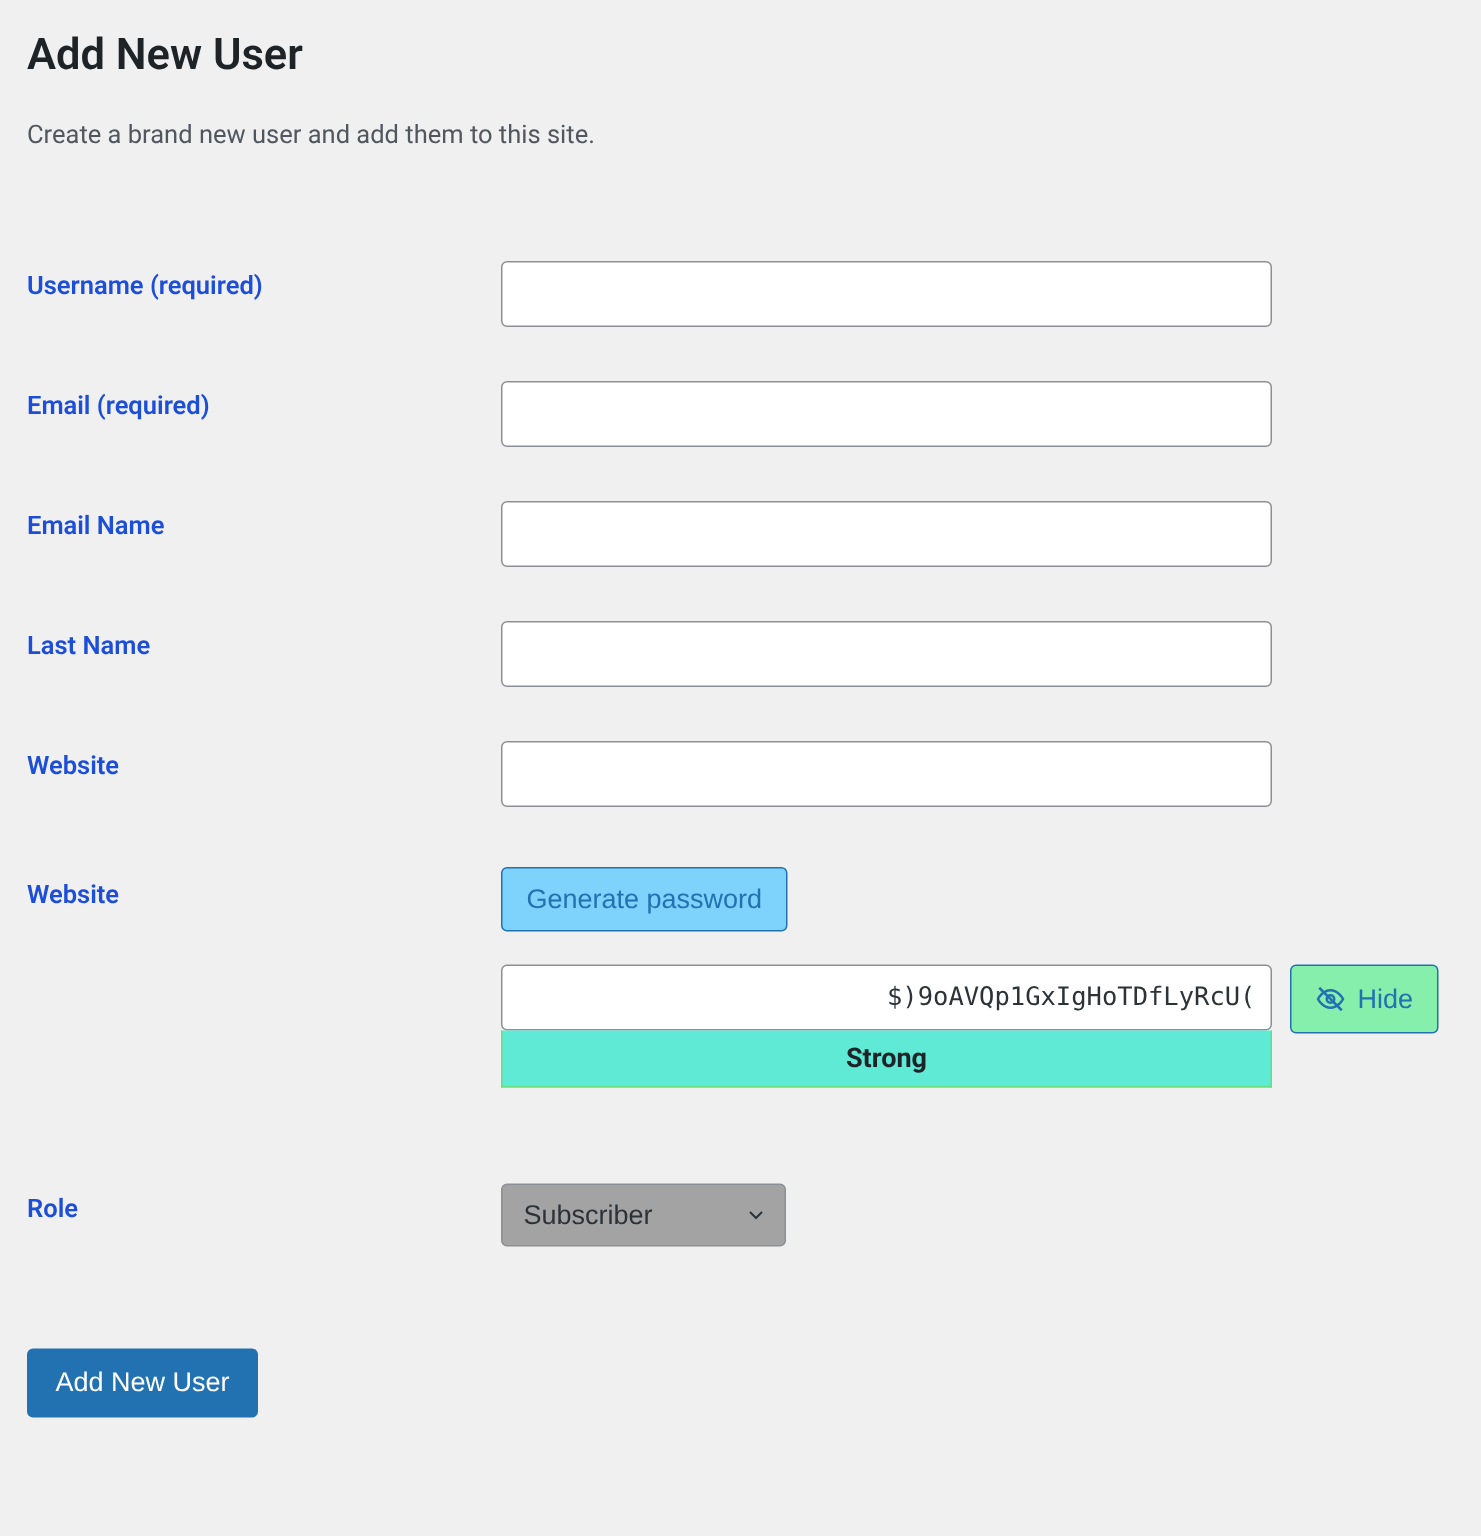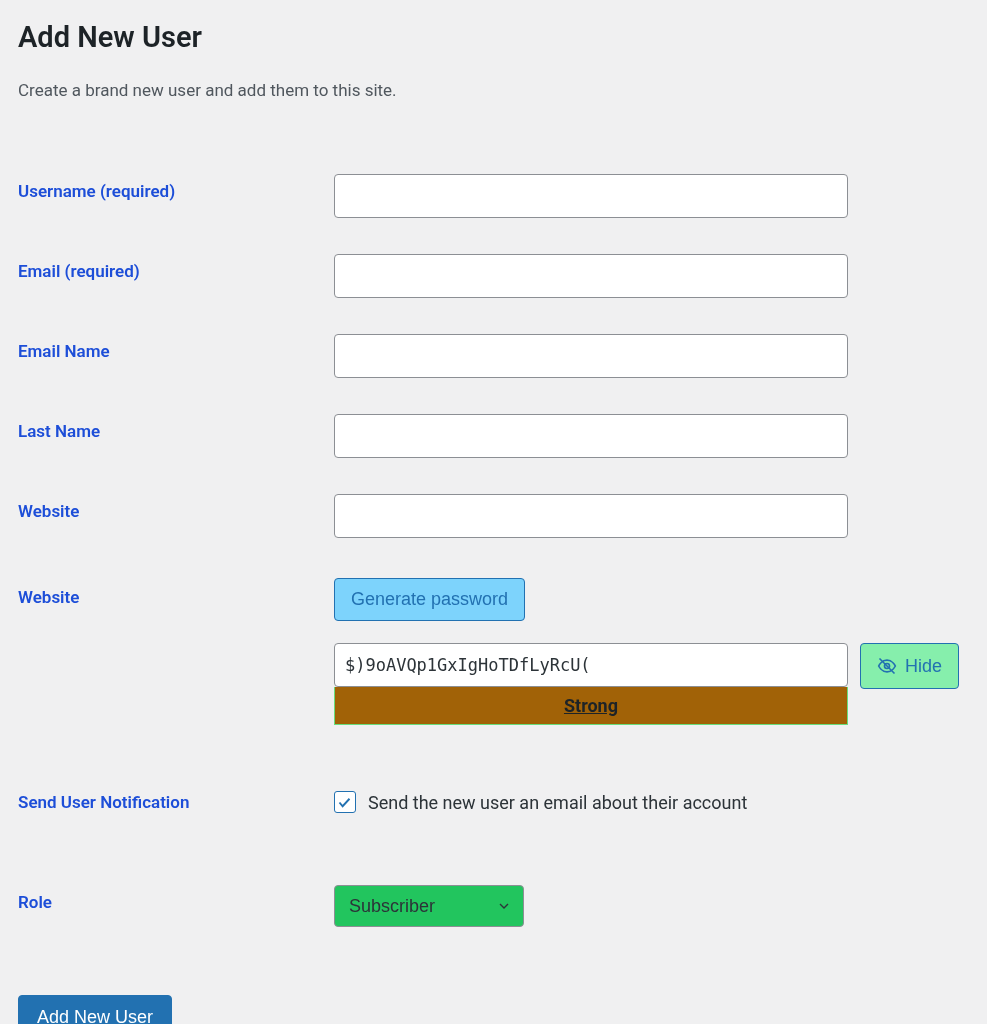--- a/index.html
+++ b/index.html
@@ -53,20 +53,21 @@
     input[type="email"],
     input[type="url"] {
       width: 514px;
       height: 44px;
       padding: 6px 10px;
       font-size: 17px;
       border: 1px solid #8c8f94;
       border-radius: 4px;
       background: #fff;
       color: #2c3338;
+      text-align: right;
     }
     .button-secondary {
       display: inline-block;
       padding: 8px 16px;
       font-size: 18px;
       color: #2271b1;
       background: #7dd3fc;
       border: 1px solid #2271b1;
       border-radius: 4px;
       cursor: pointer;
@@ -91,30 +92,29 @@
       font-family: ui-monospace, Menlo, Monaco, Consolas, monospace;
       border: 1px solid #68de7c;
       border-bottom: none;
       border-radius: 4px 4px 0 0;
       background: #fff;
       color: #2c3338;
     }
     .password-strength {
       width: 514px;
       height: 38px;
-      background: #a16207;
+      background: #5eead4;
       border: 1px solid #68de7c;
       border-top: none;
       display: flex;
       align-items: center;
       justify-content: center;
       font-weight: 700;
       font-size: 18px;
       color: #1d2327;
-      text-decoration: underline;
     }
     .hide-button {
       display: inline-flex;
       align-items: center;
       gap: 8px;
       padding: 8px 16px;
       font-size: 18px;
       color: #2271b1;
       background: #86efac;
       border: 1px solid #2271b1;
@@ -163,21 +163,21 @@
     }
     select {
       appearance: none;
       -webkit-appearance: none;
       width: 190px;
       height: 42px;
       padding: 6px 46px 6px 14px;
       font-size: 18px;
       border: 1px solid #8c8f94;
       border-radius: 4px;
-      background: #22c55e;
+      background: #a3a3a3;
       color: #2c3338;
       cursor: pointer;
     }
     .select-wrap::after {
       content: "";
       position: absolute;
       right: 14px;
       top: 50%;
       transform: translateY(-50%);
       width: 0;
@@ -296,35 +296,20 @@
             <svg viewBox="0 0 24 24">
               <path d="M2 12s3.5-7 10-7 10 7 10 7-3.5 7-10 7-10-7-10-7z"></path>
               <circle cx="12" cy="12" r="3"></circle>
               <line x1="3" y1="3" x2="21" y2="21"></line>
             </svg>
             <span>Hide</span>
           </button>
         </div>
       </td>
     </tr>
-    <tr class="notification-row">
-      <th>
-        <label>Send User Notification</label>
-      </th>
-      <td>
-        <div class="checkbox-wrap">
-          <div class="checkbox-box">
-            <svg viewBox="0 0 24 24">
-              <polyline points="4 12 9 18 20 6"></polyline>
-            </svg>
-          </div>
-          <span class="checkbox-label">Send the new user an email about their account</span>
-        </div>
-      </td>
-    </tr>
     <tr class="role-row">
       <th>
         <label>Role</label>
       </th>
       <td>
         <div class="select-wrap">
           <select>
             <option>Subscriber</option>
           </select>
           <svg class="select-chevron" viewBox="0 0 24 24">

